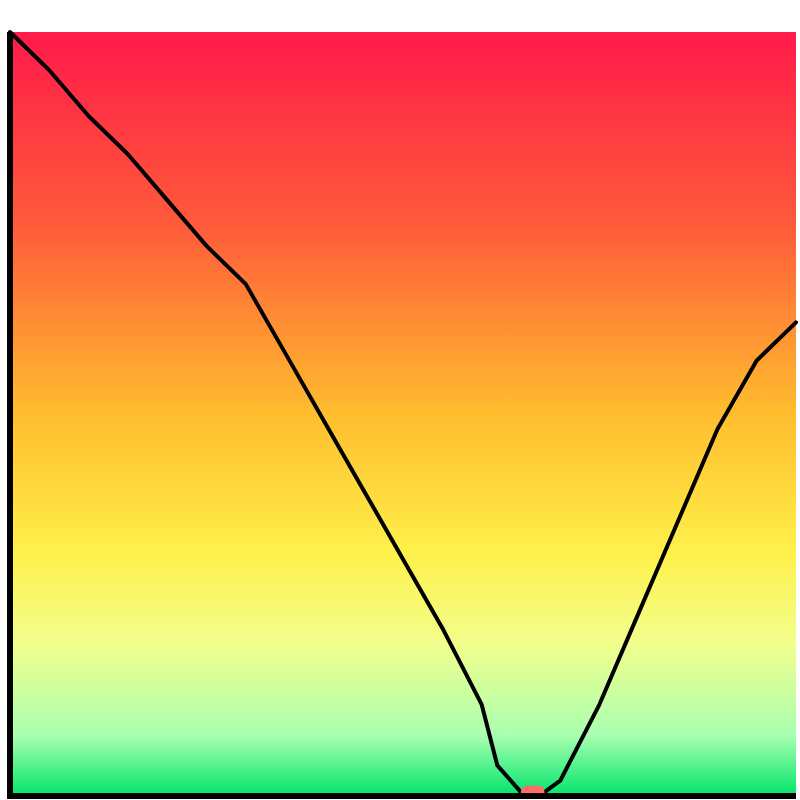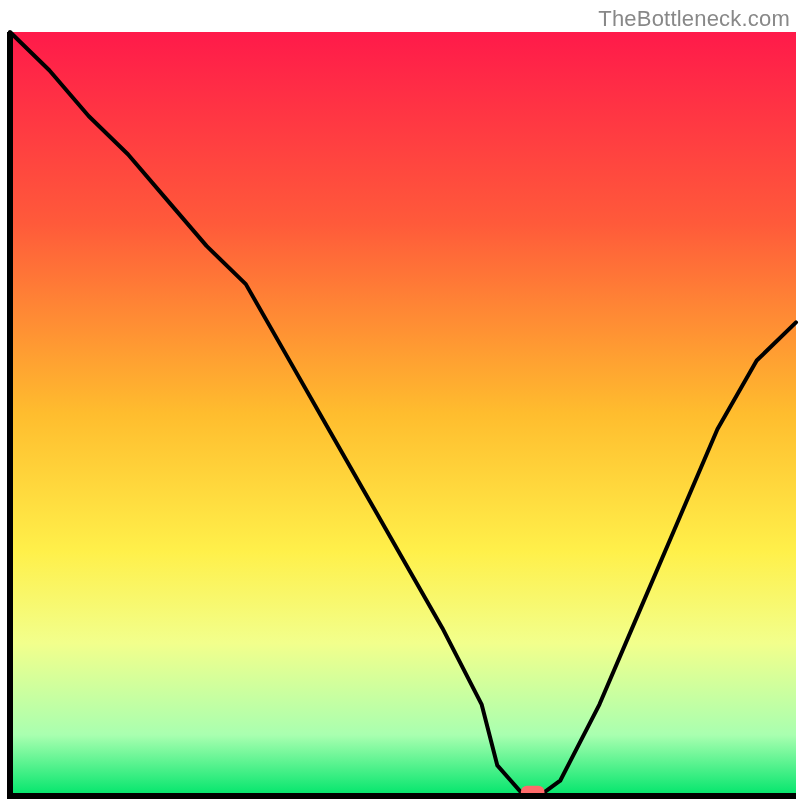--- a/index.html
+++ b/index.html
@@ -41,21 +41,20 @@
     height: 800px;
     z-index: 2;
     pointer-events: none;
   }
 </style>
 </head>
 <body>
 
 <div class="chart-container">
 
-  <div class="watermark">TheBottleneck.com</div>
 
   <svg class="plot" viewBox="0 0 800 800" preserveAspectRatio="none">
     <defs>
       <linearGradient id="bg-grad" x1="0" y1="0" x2="0" y2="1">
           <stop offset="0%" stop-color="#ff1a4a"></stop>
           <stop offset="25%" stop-color="#ff5a3a"></stop>
           <stop offset="50%" stop-color="#ffbd2e"></stop>
           <stop offset="68%" stop-color="#fff04a"></stop>
           <stop offset="80%" stop-color="#f2ff8c"></stop>
           <stop offset="92%" stop-color="#a9ffb0"></stop>

